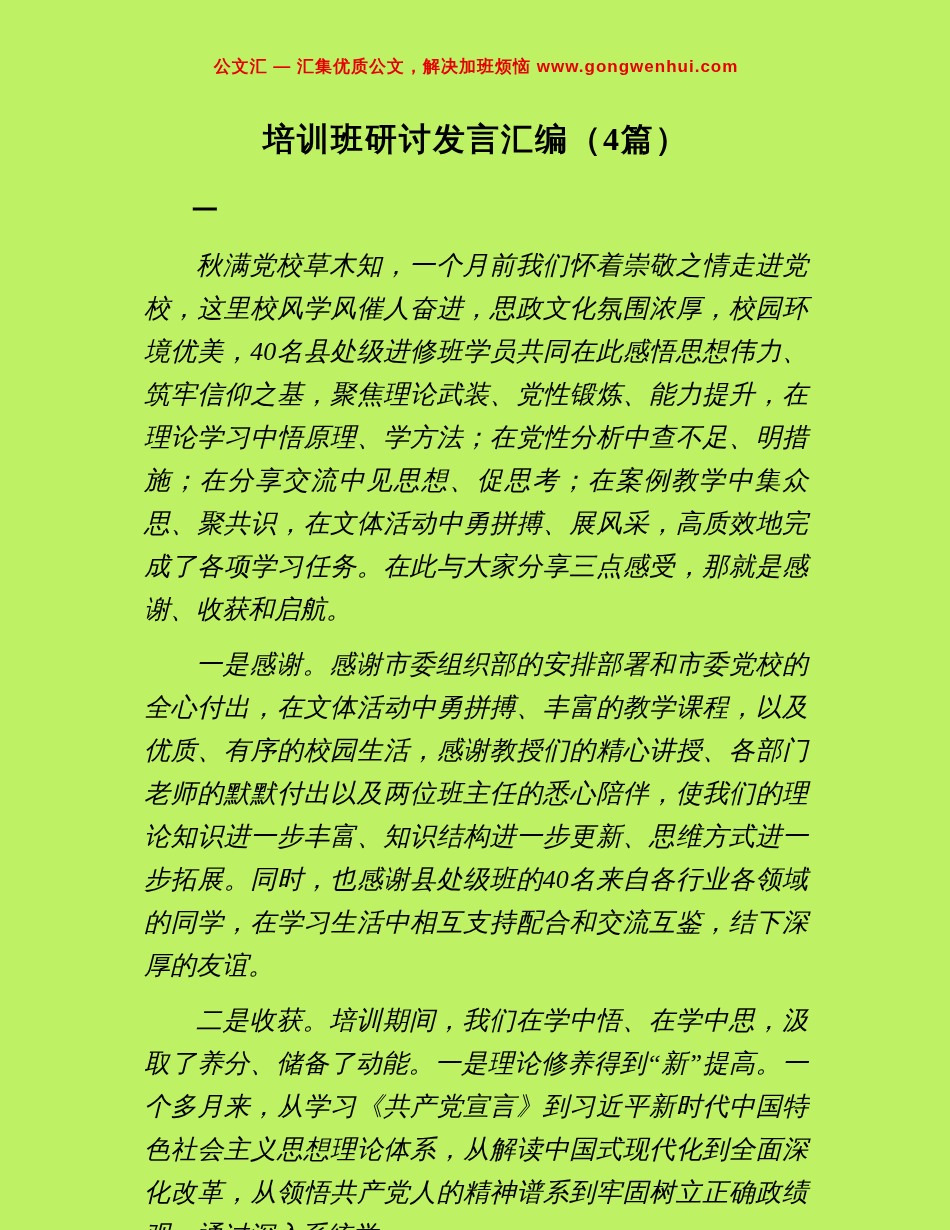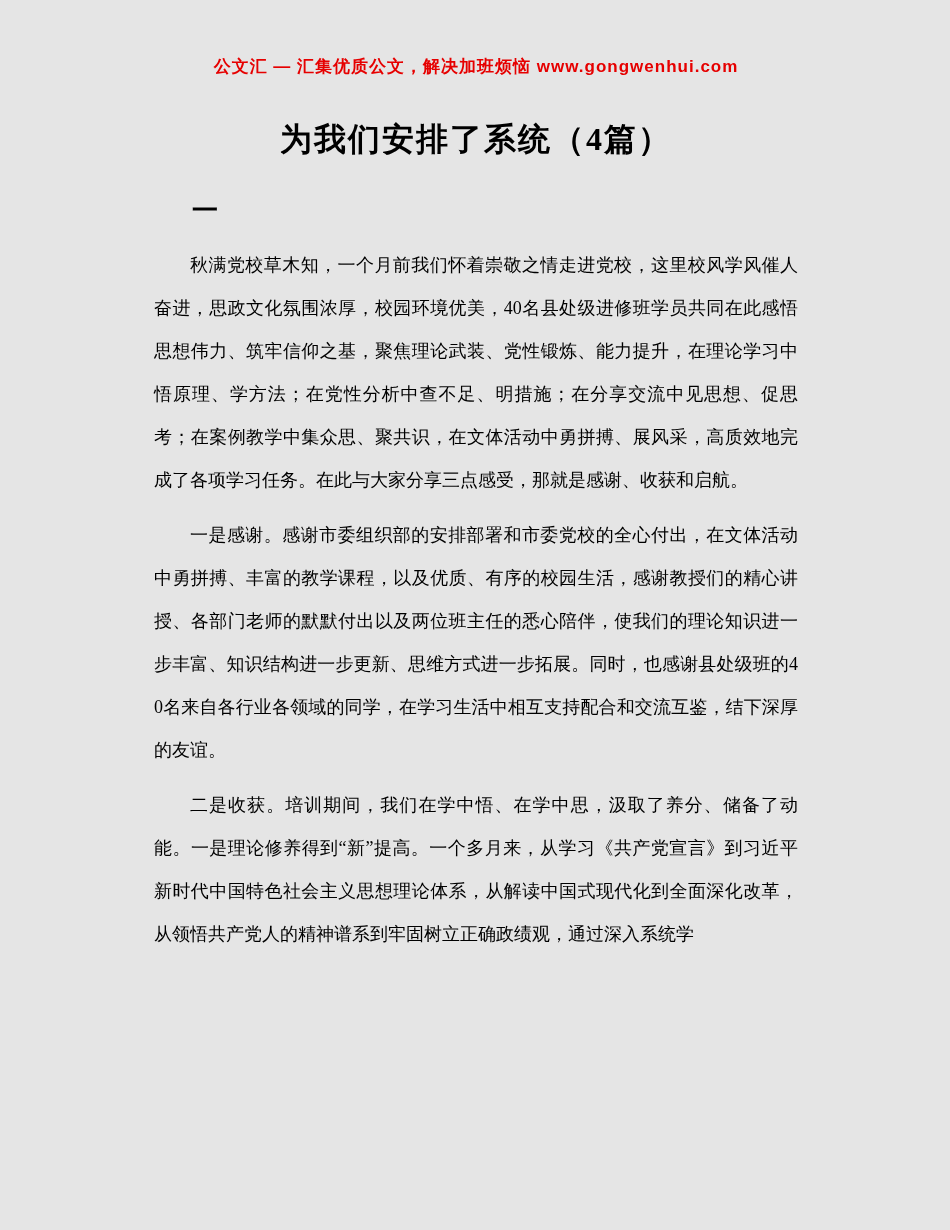--- a/index.html
+++ b/index.html
@@ -4,21 +4,21 @@
 <style>
   html, body {
     margin: 0;
     padding: 0;
     background: #ffffff;
   }
   .page {
     width: 950px;
     height: 1230px;
     margin: 0 auto;
-    background: #e5e5e5;
+    background: #bef264;
     box-sizing: border-box;
     padding: 55px 138px 0 140px;
     font-family: "Liberation Serif", "DejaVu Serif", serif;
     color: #000000;
     overflow: hidden;
     position: relative;
   }
   .site-header {
     text-align: center;
     color: var(--accent_red, #e60000);
@@ -38,35 +38,36 @@
     font-family: "Liberation Serif", "DejaVu Serif", serif;
   }
   .section-marker {
     margin-top: 28px;
     font-size: 26px;
     font-weight: bold;
     text-indent: 2em;
     line-height: 43px;
   }
   .para {
-    font-size: 18px;
+    font-size: 26px;
     line-height: 43px;
     text-align: justify;
     text-indent: 2em;
-    margin: 12px 14px;
+    margin: 12px 4px;
     word-break: break-all;
+    font-style: italic;
   }
 </style>
 </head>
 <body>
 
 <div class="page">
   <div class="site-header">公文汇 — 汇集优质公文，解决加班烦恼 www.gongwenhui.com</div>
 
-  <h1 class="doc-title">为我们安排了系统（4篇）</h1>
+  <h1 class="doc-title">培训班研讨发言汇编（4篇）</h1>
 
   <div class="section-marker">一</div>
 
   <div>
     <p class="para">秋满党校草木知，一个月前我们怀着崇敬之情走进党校，这里校风学风催人奋进，思政文化氛围浓厚，校园环境优美，40名县处级进修班学员共同在此感悟思想伟力、筑牢信仰之基，聚焦理论武装、党性锻炼、能力提升，在理论学习中悟原理、学方法；在党性分析中查不足、明措施；在分享交流中见思想、促思考；在案例教学中集众思、聚共识，在文体活动中勇拼搏、展风采，高质效地完成了各项学习任务。在此与大家分享三点感受，那就是感谢、收获和启航。</p>
     <p class="para">一是感谢。感谢市委组织部的安排部署和市委党校的全心付出，在文体活动中勇拼搏、丰富的教学课程，以及优质、有序的校园生活，感谢教授们的精心讲授、各部门老师的默默付出以及两位班主任的悉心陪伴，使我们的理论知识进一步丰富、知识结构进一步更新、思维方式进一步拓展。同时，也感谢县处级班的40名来自各行业各领域的同学，在学习生活中相互支持配合和交流互鉴，结下深厚的友谊。</p>
     <p class="para">二是收获。培训期间，我们在学中悟、在学中思，汲取了养分、储备了动能。一是理论修养得到“新”提高。一个多月来，从学习《共产党宣言》到习近平新时代中国特色社会主义思想理论体系，从解读中国式现代化到全面深化改革，从领悟共产党人的精神谱系到牢固树立正确政绩观，通过深入系统学</p>
   </div>
 </div>
 

